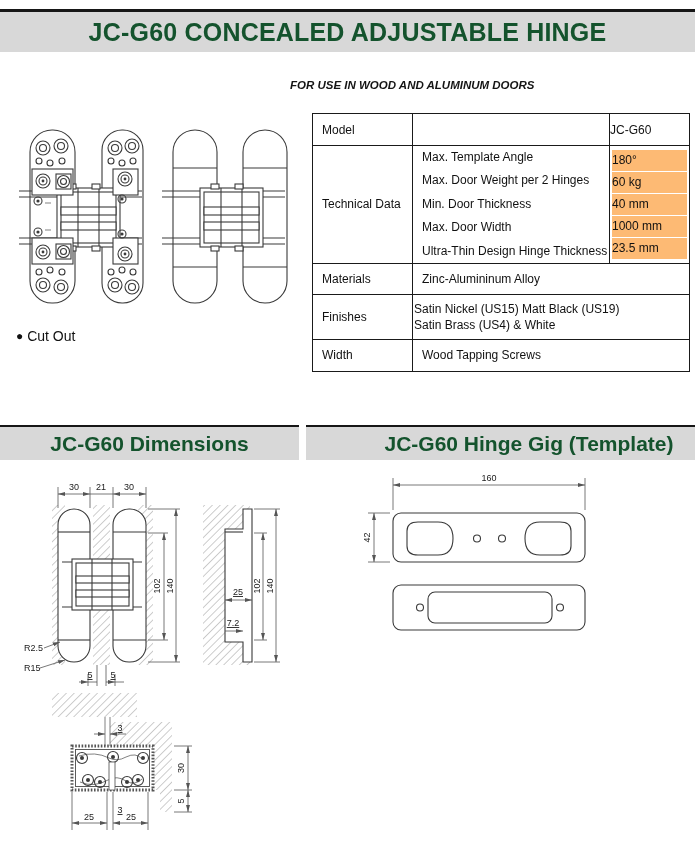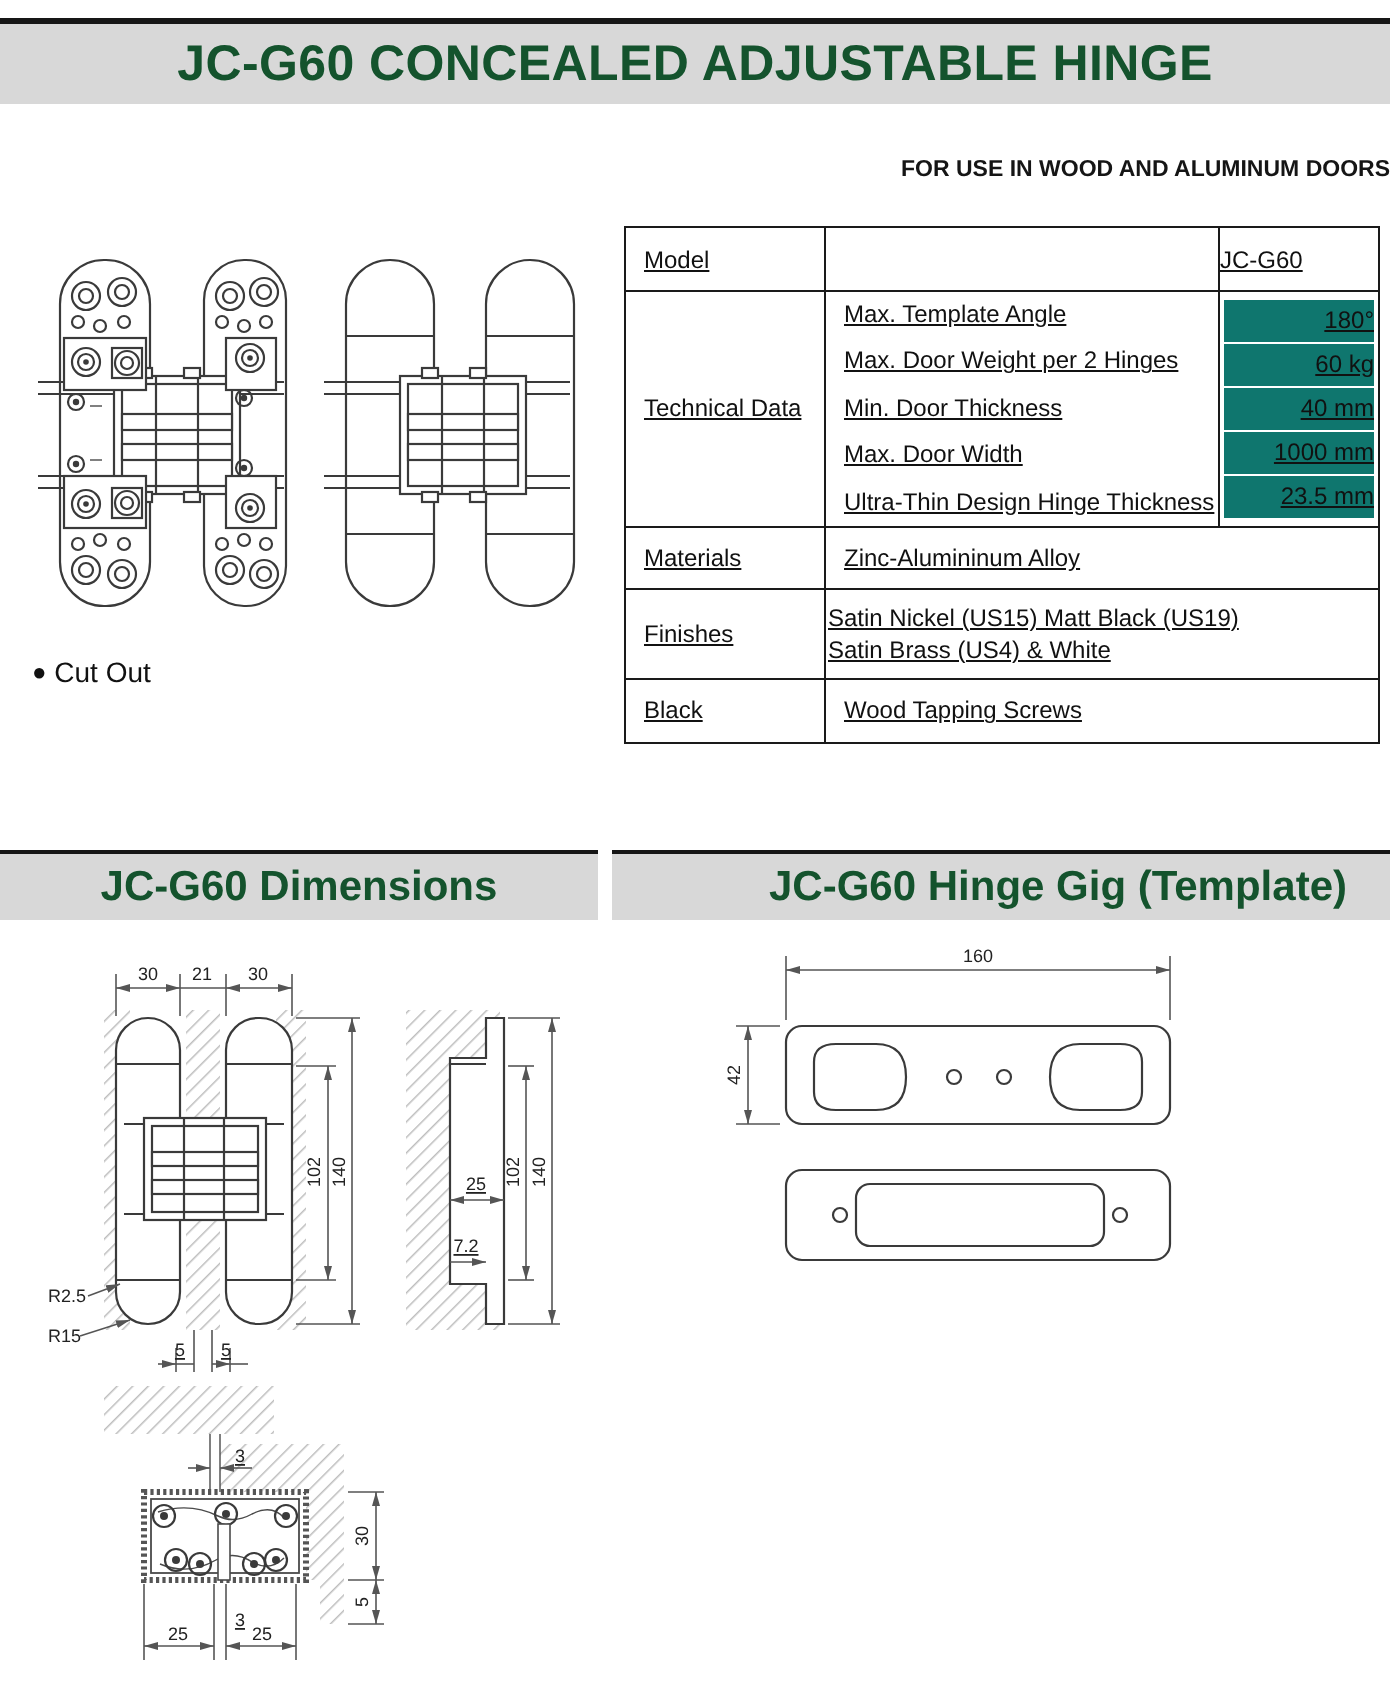--- a/index.html
+++ b/index.html
@@ -4,27 +4,27 @@
 <style>
   html,body{margin:0;padding:0;background:#ffffff;}
   #page{position:relative;width:695px;height:853px;background:#fff;overflow:hidden;
         font-family:"Liberation Sans",sans-serif;color:#151515;}
   .abs{position:absolute;}
   
   .barhead{background:#d8d8d8;border-top:3px solid #161616;text-align:center;
            font-weight:bold;color:#14532d;}
   #title-bar{left:0;top:9px;width:695px;height:40px;line-height:40px;font-size:25px;letter-spacing:.2px;}
   .sechead{height:33px;line-height:33px;font-size:21px;border-top:2px solid #161616;}
-  #subtitle{left:290px;top:79px;width:405px;text-align:right;font-size:11.5px;font-weight:bold;}
+  #subtitle{left:290px;top:79px;width:405px;text-align:left;font-size:11.5px;font-weight:bold;font-style:italic;}
   
   #spec-table{left:312px;top:113px;border-collapse:collapse;table-layout:fixed;width:377px;font-size:12px;}
-  #spec-table td{border:1px solid #1a1a1a;padding:0 0 0 9px;vertical-align:middle;color:#111;text-decoration:underline;}
+  #spec-table td{border:1px solid #1a1a1a;padding:0 0 0 9px;vertical-align:middle;color:#111;}
   #spec-table td.noL{padding:0;}
   .tech-label{height:23.4px;line-height:23.4px;}
-  .tech-val{height:21px;line-height:21px;margin:1px 2px;background:#0f766e;text-align:right;}
+  .tech-val{height:21px;line-height:21px;margin:1px 2px;background:#fdba74;text-align:left;}
   .two-line{line-height:16px;padding:6px 0;}
   #cut-out{left:16px;top:328px;font-size:14px;color:#111;}
   #cut-out .blt{font-size:12px;vertical-align:1px;}
   
   svg text.dim{font-family:"Liberation Sans",sans-serif;font-size:9px;fill:#222;}
   svg .ln{stroke:#3a3a3a;stroke-width:1.1;fill:none;}
   svg .lnw{stroke:#3a3a3a;stroke-width:1.1;fill:#fff;}
   svg .dl{stroke:#555;stroke-width:0.8;fill:none;}
   svg .thin{stroke:#4a4a4a;stroke-width:0.7;fill:none;}
 </style>
@@ -71,21 +71,21 @@
       <td colspan="2">Zinc-Alumininum Alloy</td>
     </tr>
     <tr style="height:45px">
       <td>Finishes</td>
       <td colspan="2" class="two-line" style="padding-left:1px">
         <div>Satin Nickel (US15) Matt Black (US19)</div>
         <div>Satin Brass (US4) &amp; White</div>
       </td>
     </tr>
     <tr style="height:32px">
-      <td>Black</td>
+      <td>Width</td>
       <td colspan="2">Wood Tapping Screws</td>
     </tr>
   </tbody>
     </table>
 
   <svg class="abs" style="left:18px;top:110px" width="285" height="205" viewBox="0 0 285 205">
     <defs>
       <g id="linkA">
         <line x1="1" y1="81" x2="124" y2="81" class="ln"></line>
         <line x1="1" y1="87" x2="124" y2="87" class="ln"></line>

